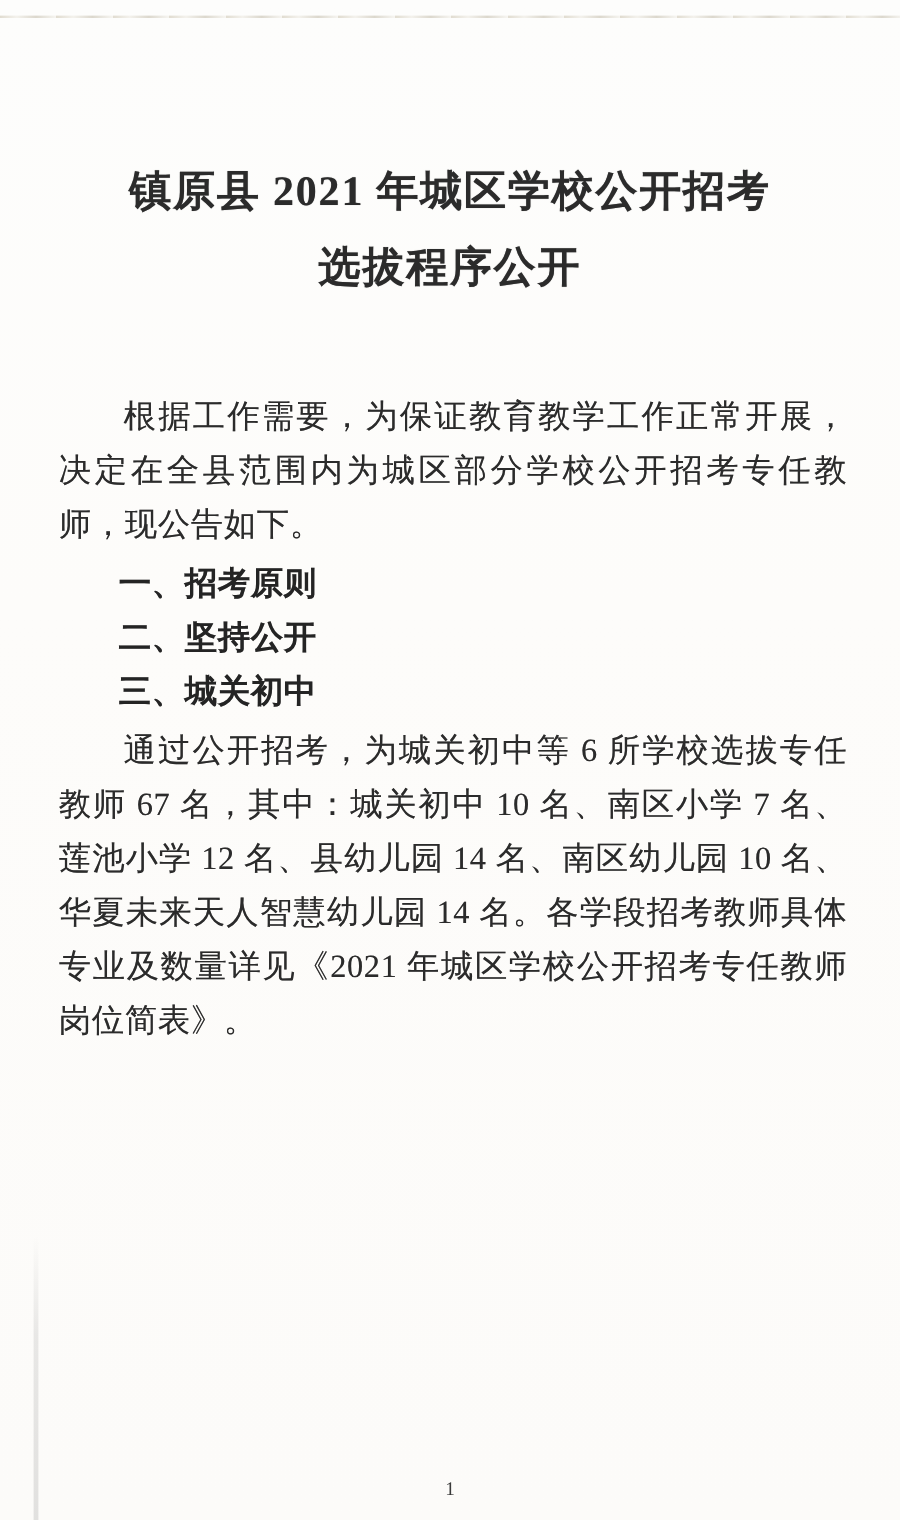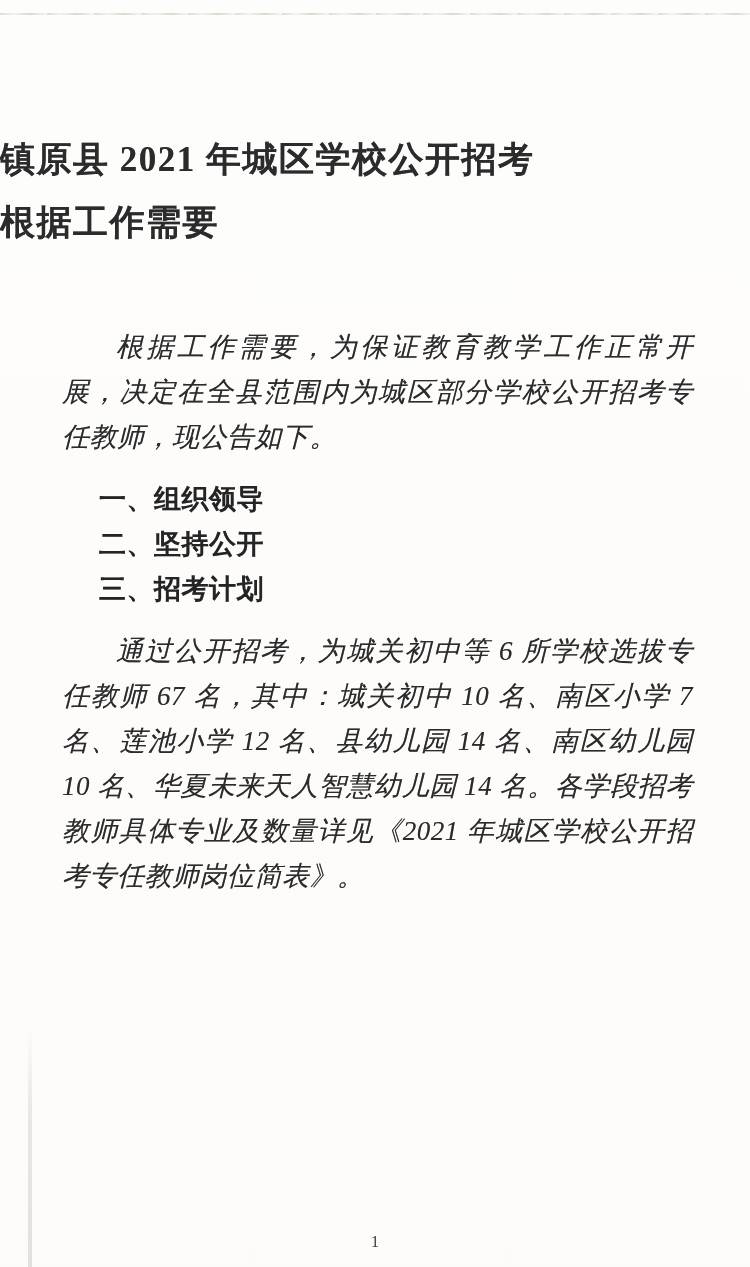--- a/index.html
+++ b/index.html
@@ -35,45 +35,44 @@
   .scan-left-streak {
     position: absolute;
     left: 28px;
     top: 1030px;
     width: 4px;
     height: 237px;
     background: linear-gradient(180deg, rgba(150,150,150,0) 0%, rgba(140,140,140,0.18) 35%, rgba(130,130,130,0.22) 100%);
   }
   .title-block {
     margin-top: 136px;
-    text-align: left;
+    text-align: center;
   }
   .title-line {
     font-size: 35px;
     font-weight: bold;
     letter-spacing: 1.5px;
     line-height: 1.35;
     text-shadow: 0 0 0.6px rgba(20,20,20,0.55);
   }
   .title-line + .title-line {
     margin-top: 16px;
   }
   .content {
     margin-top: 78px;
     padding: 0 40px 0 45px;
   }
   .para {
-    margin: 17px;
+    margin: 4px;
     font-size: 27px;
     line-height: 45px;
     text-align: justify;
     text-indent: 2em;
     letter-spacing: 0.5px;
     text-shadow: 0 0 0.5px rgba(30,30,30,0.45);
-    font-style: italic;
   }
   .sec-heading {
     margin: 0;
     font-family: "Liberation Sans", "DejaVu Sans", sans-serif;
     font-weight: bold;
     font-size: 27px;
     line-height: 45px;
     text-indent: 2em;
     letter-spacing: 0.5px;
     color: #242424;
@@ -92,29 +91,29 @@
 </head>
 <body>
 
 <div class="page">
 
   <div class="scan-top-line"></div>
   <div class="scan-left-streak"></div>
 
   <div class="title-block">
     <div class="title-line">镇原县 2021 年城区学校公开招考</div>
-    <div class="title-line">根据工作需要</div>
+    <div class="title-line">选拔程序公开</div>
   </div>
 
   <div class="content">
     <p class="para">根据工作需要，为保证教育教学工作正常开展，决定在全县范围内为城区部分学校公开招考专任教师，现公告如下。</p>
 
-    <h2 class="sec-heading">一、组织领导</h2>
+    <h2 class="sec-heading">一、招考原则</h2>
 
     <h2 class="sec-heading">二、坚持公开</h2>
 
-    <h2 class="sec-heading">三、招考计划</h2>
+    <h2 class="sec-heading">三、城关初中</h2>
     <p class="para">通过公开招考，为城关初中等 6 所学校选拔专任教师 67 名，其中：城关初中 10 名、南区小学 7 名、莲池小学 12 名、县幼儿园 14 名、南区幼儿园 10 名、华夏未来天人智慧幼儿园 14 名。各学段招考教师具体专业及数量详见《2021 年城区学校公开招考专任教师岗位简表》。</p>
   </div>
 
   <div class="page-number">1</div>
 
 </div>
 
 </body></html>

